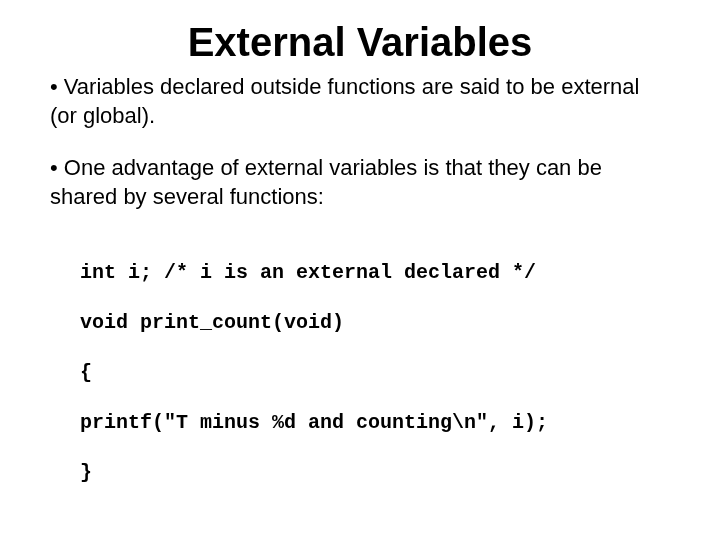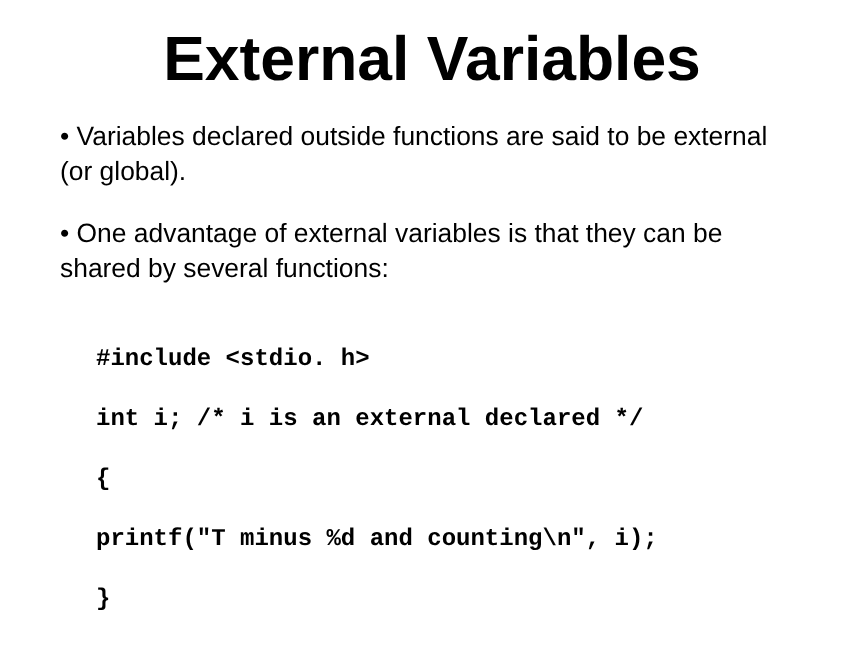--- a/index.html
+++ b/index.html
@@ -6,24 +6,24 @@
     body {
       width: 720px;
       height: 540px;
       background: #fff;
       font-family: Arial, Helvetica, sans-serif;
       color: #000;
       padding: 20px 50px;
       overflow: hidden;
     }
     .title {
-      font-size: 52px;
+      font-size: 40px;
       font-weight: bold;
       text-align: center;
-      margin-bottom: 20px;
+      margin-bottom: 8px;
     }
     .bullet {
       font-size: 22px;
       line-height: 1.3;
       margin-bottom: 24px;
     }
     .code {
       font-family: "Courier New", Courier, monospace;
       font-size: 20px;
       font-weight: bold;
@@ -35,22 +35,22 @@
 </head>
 <body>
 
 <div class="title">External Variables</div>
 
 <div class="bullet">• Variables declared outside functions are said to be external (or global).</div>
 
 <div class="bullet">• One advantage of external variables is that they can be shared by several functions:</div>
 
 <div class="code">
-<div>#include &lt;stdio. h&gt;</div>
 <div>int i; /* i is an external declared */</div>
+<div>void print_count(void)</div>
 <div>{</div>
 <div>printf("T minus %d and counting\n", i);</div>
 <div>}</div>
 
 
 
 
 
 
 </div>

